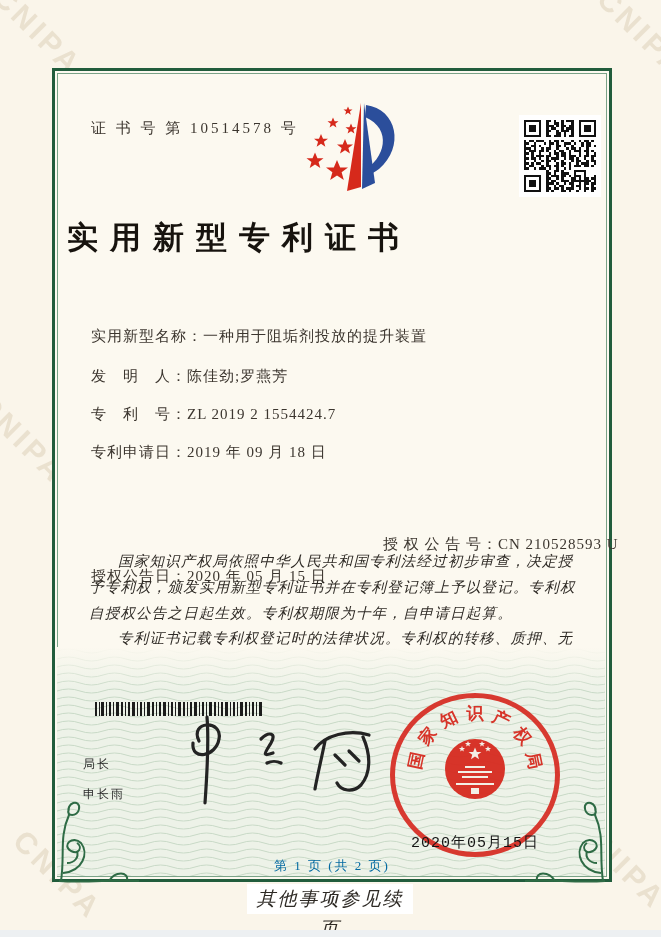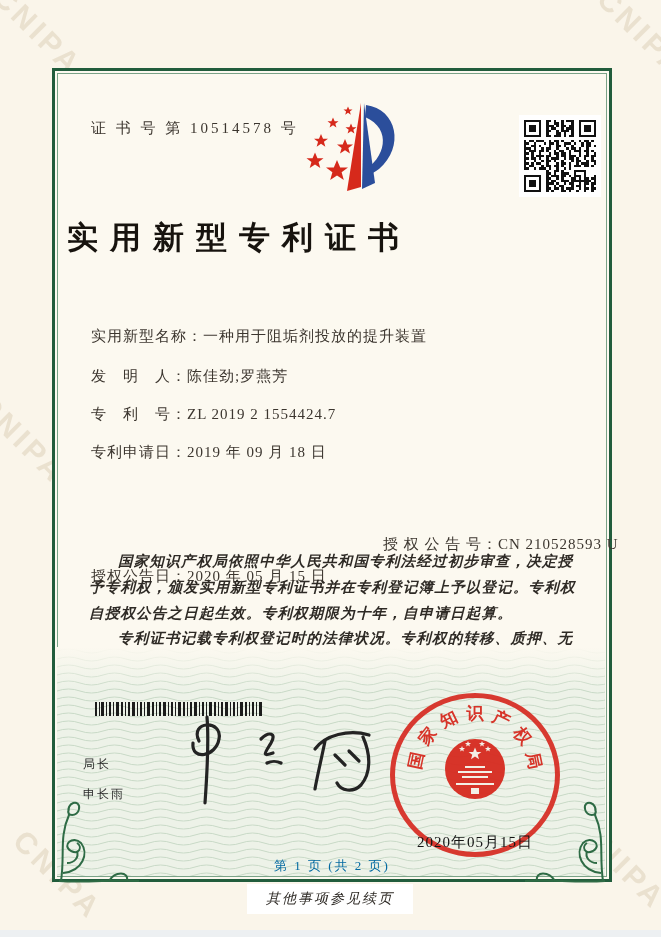--- a/index.html
+++ b/index.html
@@ -15,21 +15,21 @@
   .certno{position:absolute;left:36px;top:48px;font-size:15px;letter-spacing:3px;color:#3c362f;}
   .qrback{position:absolute;right:8px;top:44px;width:82px;height:82px;background:#fff;}
   .logo{position:absolute;left:230px;top:28px;}
   .title{position:absolute;left:0;top:146px;width:100%;
          font-size:31px;font-weight:bold;letter-spacing:12px;color:#17130e;text-indent:12px;}
   .fieldrow{position:absolute;left:36px;font-size:15px;letter-spacing:1px;color:#3c362f;white-space:nowrap;}
   .fieldrow .lab{display:inline-block;margin-top:48px;}
   .grantno{position:absolute;left:292px;top:16px;}
   .addr2{position:absolute;left:113px;top:24px;letter-spacing:1px;}
   .paras{position:absolute;left:34px;top:478px;width:488px;font-size:14.5px;
-         font-style:italic;letter-spacing:1.2px;line-height:1.78;color:#2e2a25;font-weight:bold;}
+         font-style:italic;letter-spacing:1.2px;line-height:1.78;color:#2e2a25;}
   .paras p{margin:0;text-indent:2em;}
   .waves{position:absolute;left:2px;top:576px;width:548px;height:229px;overflow:hidden;}
   .waves .fade{position:absolute;left:0;top:0;width:100%;height:42px;
                background:linear-gradient(#fcf9f0,rgba(252,249,240,0));}
   .barcode{position:absolute;left:40px;top:631px;}
   .signer{position:absolute;left:28px;top:678px;font-family:"Liberation Sans","DejaVu Sans",sans-serif;
           font-size:12px;color:#2a2a2a;letter-spacing:2px;line-height:30px;}
   .sig{position:absolute;left:110px;top:640px;}
   .seal{position:absolute;left:335px;top:622px;width:170px;height:164px;}
   .seal-ring{position:absolute;inset:0;border:5px solid rgba(214,41,31,.92);border-radius:50%;}
@@ -38,28 +38,28 @@
                    color:rgba(214,41,31,.95);transform-origin:center;
                    font-family:"Liberation Sans","DejaVu Sans",sans-serif;}
   .sc0{transform:translate(-50%,-50%) rotate(-78deg) translateY(-60px);}
   .sc1{transform:translate(-50%,-50%) rotate(-52deg) translateY(-60px);}
   .sc2{transform:translate(-50%,-50%) rotate(-26deg) translateY(-60px);}
   .sc3{transform:translate(-50%,-50%) rotate(0deg)   translateY(-60px);}
   .sc4{transform:translate(-50%,-50%) rotate(26deg)  translateY(-60px);}
   .sc5{transform:translate(-50%,-50%) rotate(52deg)  translateY(-60px);}
   .sc6{transform:translate(-50%,-50%) rotate(78deg)  translateY(-60px);}
   .seal-date{position:absolute;left:0;top:140px;width:100%;text-align:center;
-             font-size:15px;color:#141414;letter-spacing:1px;}
+             font-size:15px;color:#141414;letter-spacing:1px;font-family:Liberation Mono, monospace;}
   .pagefoot{position:absolute;left:0;top:786px;width:100%;text-align:center;
             font-size:13px;letter-spacing:2px;color:#0369a1;}
   .ornament{position:absolute;bottom:-6px;}
   .orn-l{left:-2px;}
   .orn-r{right:-2px;transform:scaleX(-1);}
   .contnote{position:absolute;left:247px;top:884px;width:166px;height:30px;background:#ffffff;
-            text-align:center;line-height:30px;font-size:14px;font-style:italic;
+            text-align:center;line-height:30px;font-size:19px;font-style:italic;
             letter-spacing:2px;color:#2e2a25;}
   .btm-strip{position:absolute;left:0;bottom:0;width:100%;height:7px;background:#edf0f2;}
 </style>
 </head>
 <body>
 
 <div class="page">
 
   <div class="wm" style="left:-18px;top:14px;">CNIPA</div>
   <div class="wm" style="left:586px;top:16px;">CNIPA</div>

